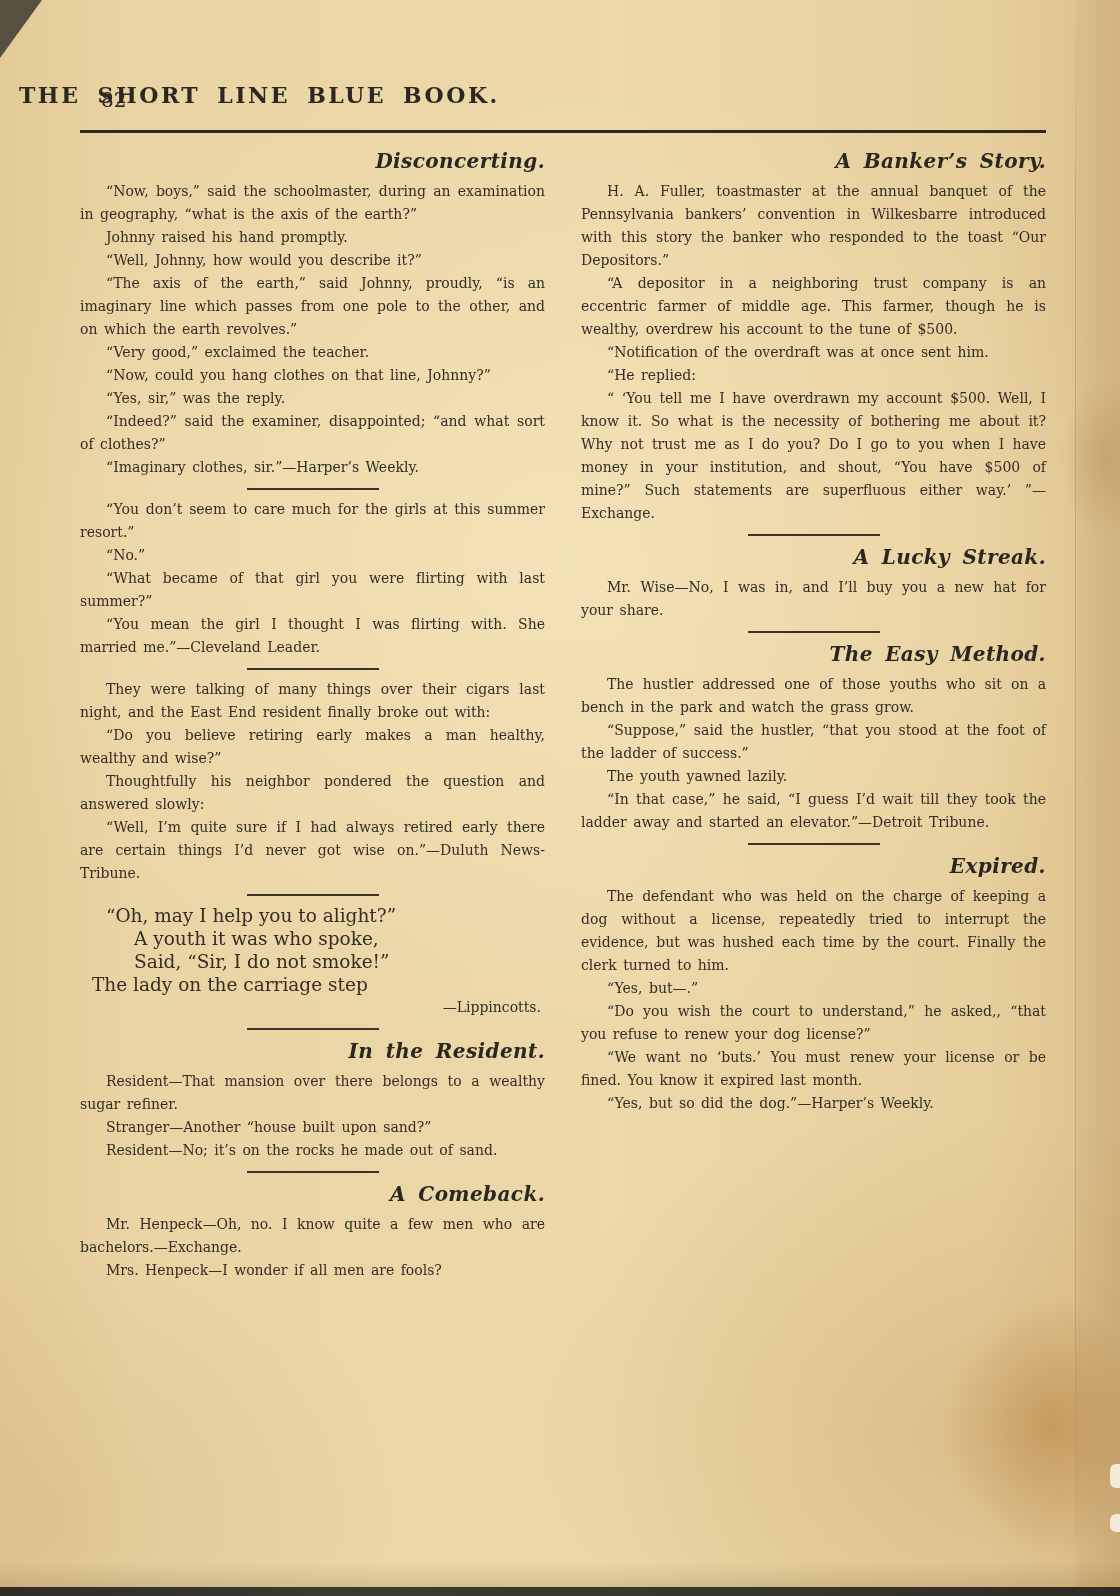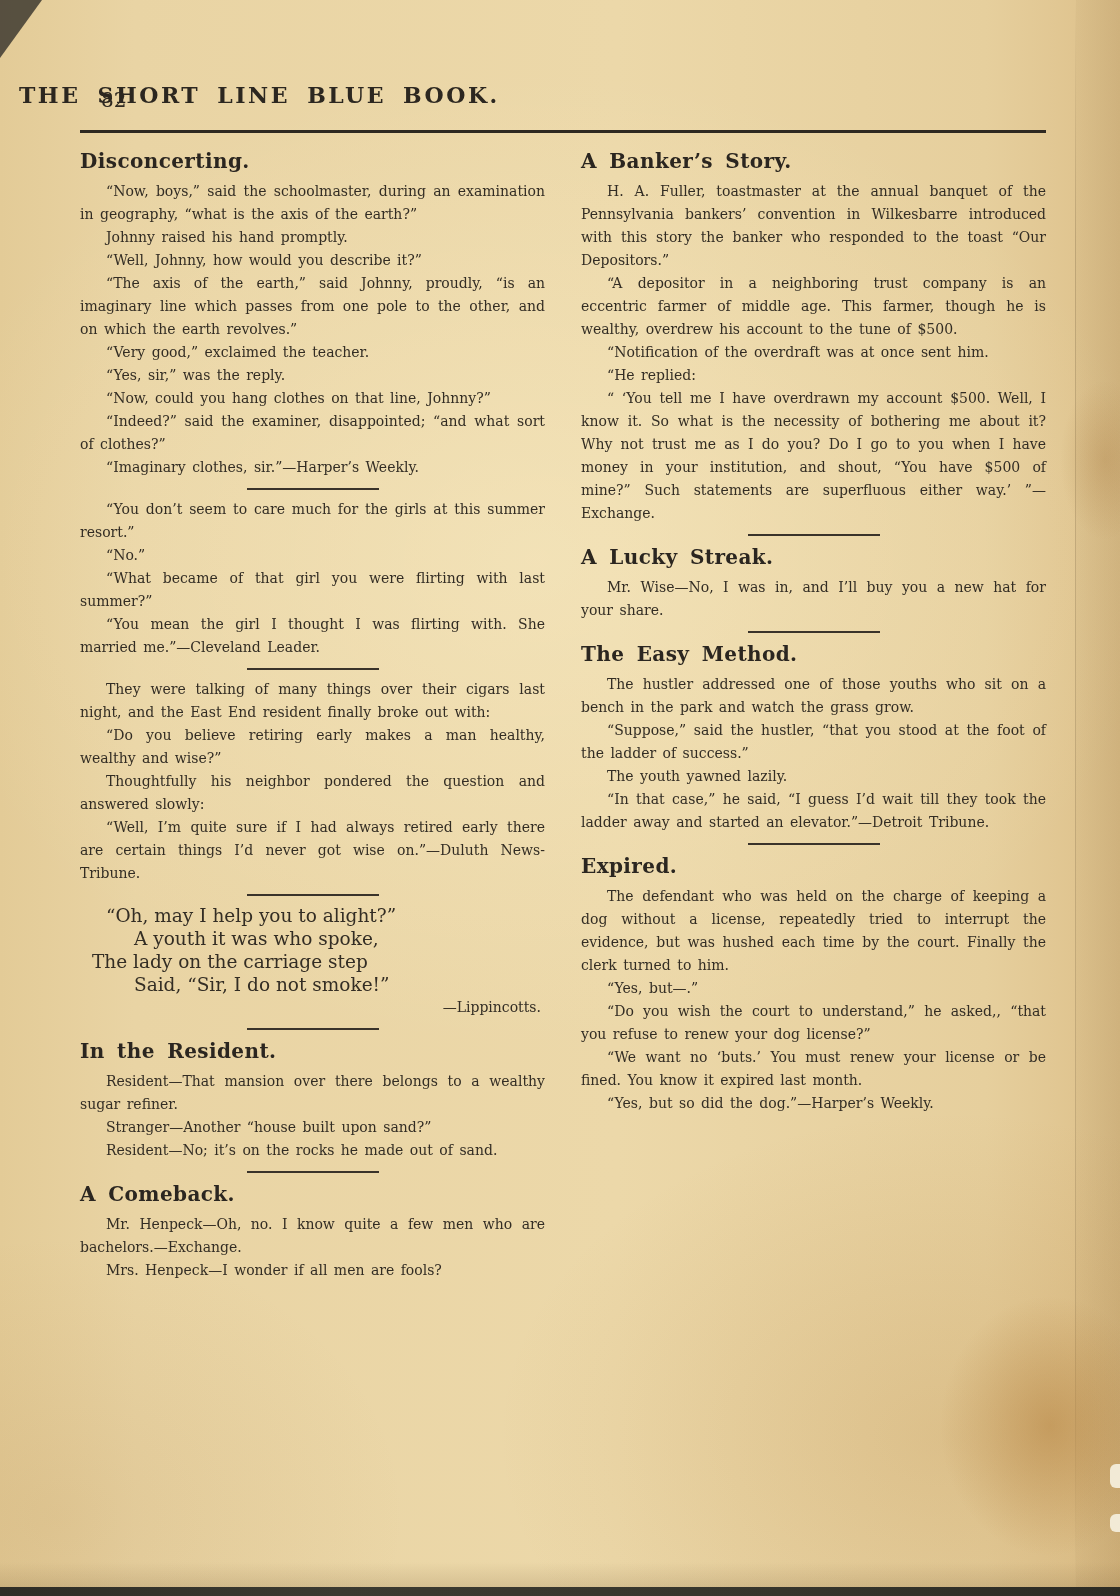--- a/index.html
+++ b/index.html
@@ -38,24 +38,25 @@
   }
   
   .columns {
     display: flex; gap: 36px;
     padding: 14px 74px 0 80px;
     box-sizing: border-box;
   }
   .col { flex: 1; min-width: 0; }
   h2.sec-heading {
     margin: 9px 0 7px;
-    text-align: left;
+    text-align: right;
     font-size: 20px; font-weight: bold;
     word-spacing: 5px; letter-spacing: 0.4px;
     color: #2b2620;
+    font-style: italic;
   }
   h2.first { margin-top: 2px; }
   p.para {
     margin: 0;
     text-indent: 26px;
     text-align: justify;
     font-size: 14px;
     line-height: 23px;
     word-spacing: 2px;
     color: #332d24;
@@ -129,22 +130,22 @@
 
   <div class="columns">
 
     <div class="col">
       <h2 class="sec-heading first">Disconcerting.</h2>
       <p class="para">“Now, boys,” said the schoolmaster, during an examination in geography, “what is the axis of the earth?”</p>
       <p class="para">Johnny raised his hand promptly.</p>
       <p class="para">“Well, Johnny, how would you describe it?”</p>
       <p class="para">“The axis of the earth,” said Johnny, proudly, “is an imaginary line which passes from one pole to the other, and on which the earth revolves.”</p>
       <p class="para">“Very good,” exclaimed the teacher.</p>
+      <p class="para">“Now, could you hang clothes on that line, Johnny?”</p>
       <p class="para">“Yes, sir,” was the reply.</p>
-      <p class="para">“Now, could you hang clothes on that line, Johnny?”</p>
       <p class="para">“Indeed?” said the examiner, disappointed; “and what sort of clothes?”</p>
       <p class="para">“Imaginary clothes, sir.”—Harper’s Weekly.</p>
 
       <div class="sep"></div>
 
       <p class="para">“You don’t seem to care much for the girls at this summer resort.”</p>
       <p class="para">“No.”</p>
       <p class="para">“What became of that girl you were flirting with last summer?”</p>
       <p class="para">“You mean the girl I thought I was flirting with.  She married me.”—Cleveland Leader.</p>
 
@@ -153,22 +154,22 @@
       <p class="para">They were talking of many things over their cigars last night, and the East End resident finally broke out with:</p>
       <p class="para">“Do you believe retiring early makes a man healthy, wealthy and wise?”</p>
       <p class="para">Thoughtfully his neighbor pondered the question and answered slowly:</p>
       <p class="para">“Well, I’m quite sure if I had always retired early there are certain things I’d never got wise on.”—Duluth News-Tribune.</p>
 
       <div class="sep"></div>
 
       <div class="poem">
         <p class="poem-line ind-a">“Oh, may I help you to alight?”</p>
         <p class="poem-line ind-b">A youth it was who spoke,</p>
+        <p class="poem-line ind-b">Said, “Sir, I do not smoke!”</p>
         <p class="poem-line ind-c">The lady on the carriage step</p>
-        <p class="poem-line ind-b">Said, “Sir, I do not smoke!”</p>
         <p class="poem-attr">—Lippincotts.</p>
       </div>
 
       <div class="sep"></div>
 
       <h2 class="sec-heading">In the Resident.</h2>
       <p class="para">Resident—That mansion over there belongs to a wealthy sugar refiner.</p>
       <p class="para">Stranger—Another “house built upon sand?”</p>
       <p class="para">Resident—No; it’s on the rocks he made out of sand.</p>
 

